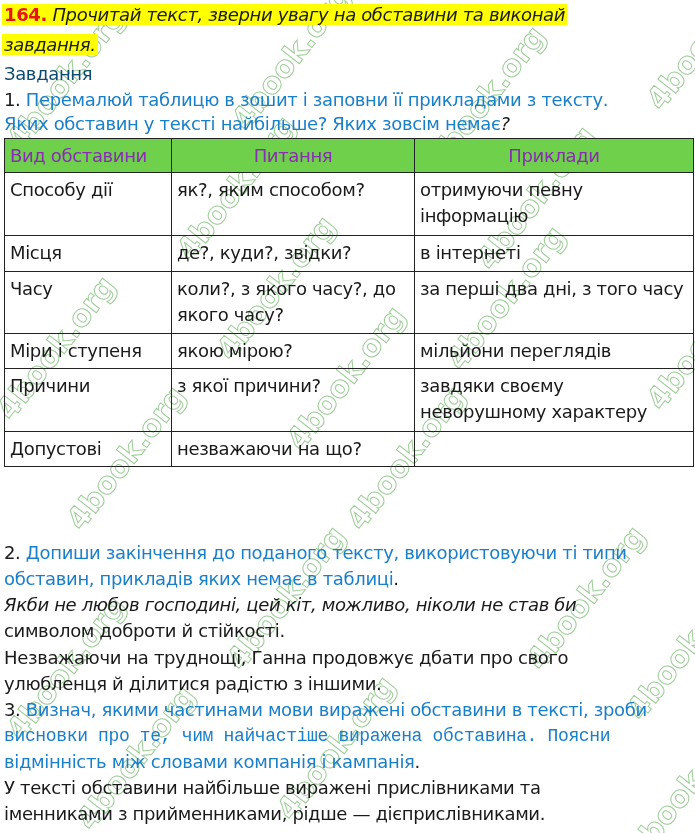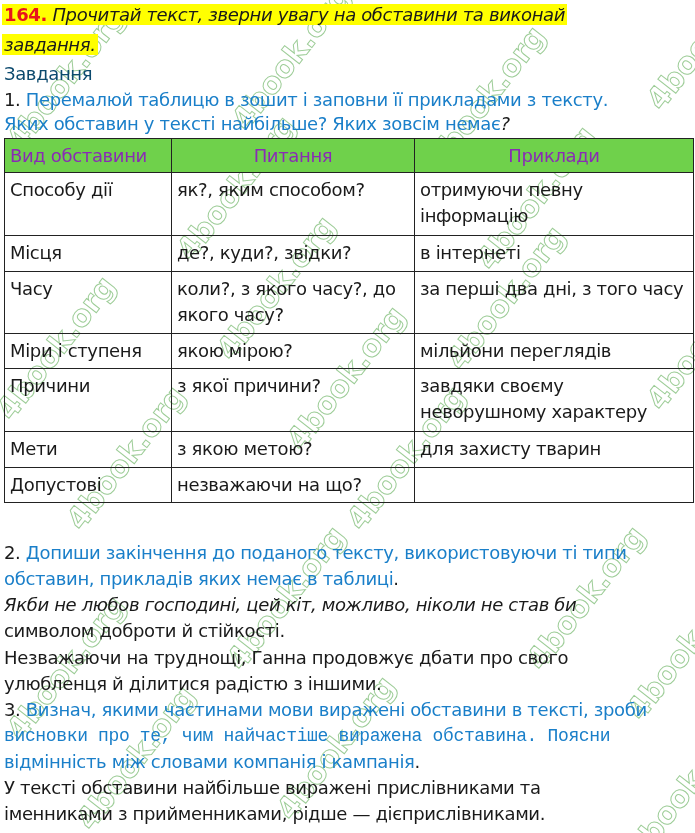--- a/index.html
+++ b/index.html
@@ -172,25 +172,20 @@
     <tr style="height:35px;padding-left:48px;">
       <td>Міри і ступеня</td>
       <td>якою мірою?</td>
       <td>мільйони переглядів</td>
     </tr>
     <tr style="height:63px;">
       <td>Причини</td>
       <td>з якої причини?</td>
       <td>завдяки своєму неворушному характеру</td>
     </tr>
-    <tr style="height:36px;">
-      <td>Мети</td>
-      <td>з якою метою?</td>
-      <td>для захисту тварин</td>
-    </tr>
     <tr style="height:35px;">
       <td>Допустові</td>
       <td>незважаючи на що?</td>
       <td></td>
     </tr>
   </tbody>
 </table>
 
 <div class="line" style="top:540px;">
   <span class="dark">2.</span>

